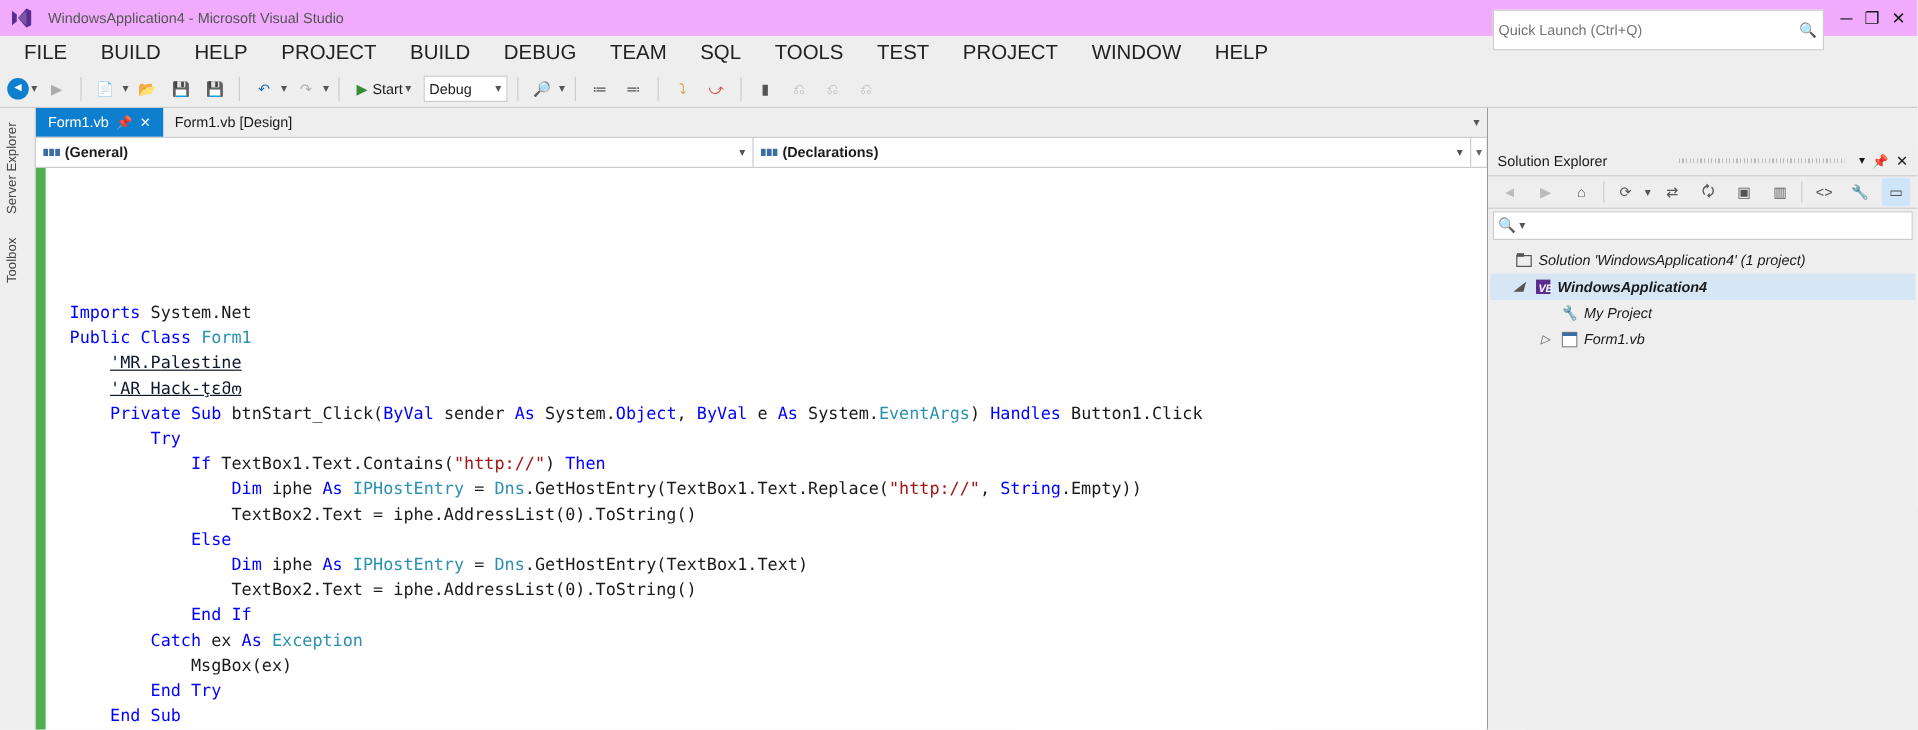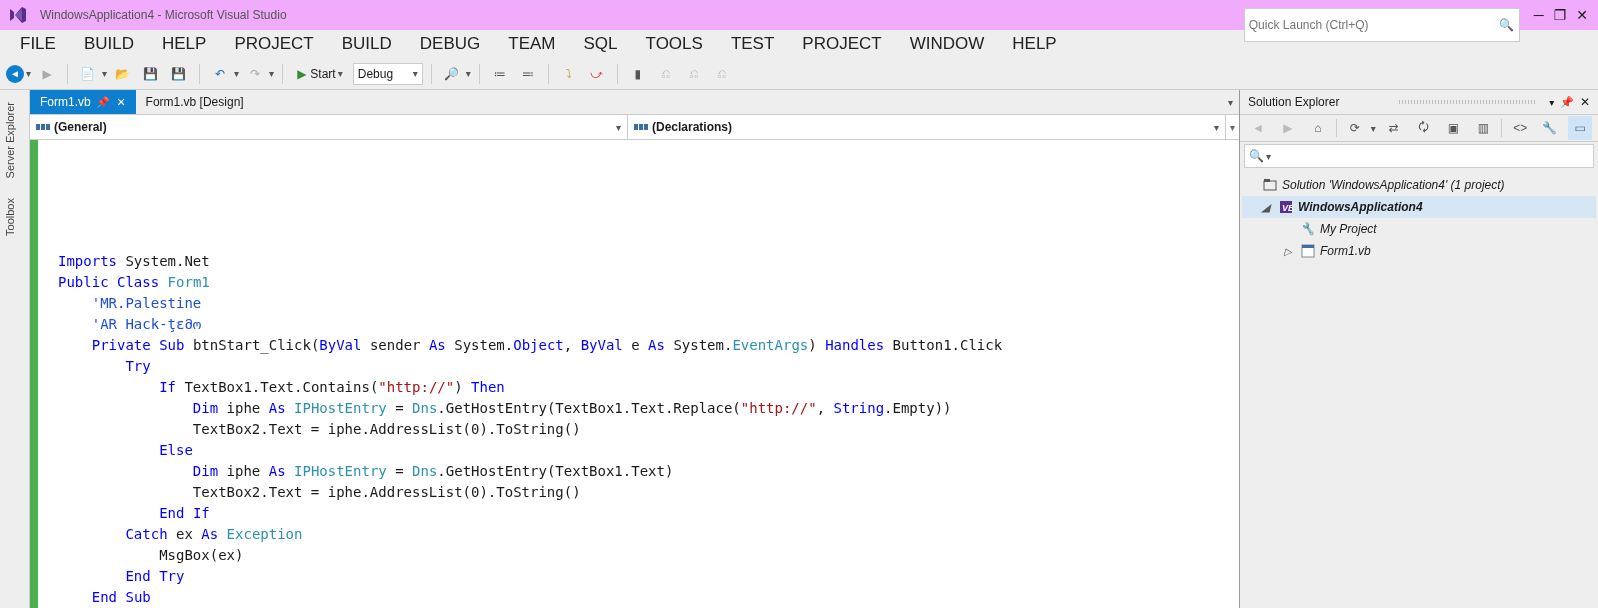--- a/index.html
+++ b/index.html
@@ -33,23 +33,23 @@
   .navbar { height: 26px; display: flex; border-top: 1px solid #ccc; border-bottom: 1px solid #ccc; }
   .navdrop { flex: 1; display: flex; align-items: center; padding: 0 6px; font-size: 12px; position: relative; border-right: 1px solid #ccc; }
   .navdrop::after { content: "▾"; position: absolute; right: 6px; color: #555; font-size: 10px; }
   .navdrop .icn { width: 14px; height: 10px; margin-right: 4px; display: inline-flex; align-items: center; }
   .code { flex: 1; overflow: auto; background: #fff; position: relative; font-family: Consolas, monospace; font-size: 14px; line-height: 21px; white-space: pre; padding: 6px 0 6px 6px; }
   .code .gutter { position: absolute; left: 0; top: 0; bottom: 0; width: 8px; background: #4caf50; }
   .code .content-lines { margin-left: 22px; }
   .kw { color: #0000ff; }
   .type { color: #2b91af; }
   .str { color: #a31515; }
-  .cmt { color: #1d4ed8; }
+  .cmt { color: #0f172a; text-decoration: underline; }
   .solpanel { display: flex; flex-direction: column; background: #eee; }
-  .paneltitle { height: 24px; display: flex; align-items: center; padding: 0 8px; font-size: 12px; background: #eee; gap: 6px; }
+  .paneltitle { height: 24px; display: flex; align-items: center; padding: 0 8px; font-size: 12px; background: #eee; gap: 6px; margin-top: 32px; }
   .paneltitle .t { flex: 1; }
   .paneltitle .dots { flex: 1; height: 4px; background: repeating-linear-gradient(90deg,#bbb 0 1px,transparent 1px 3px); margin: 0 6px; }
   .soltoolbar { height: 28px; display: flex; align-items: center; padding: 0 6px; gap: 6px; border-top: 1px solid #ccc; border-bottom: 1px solid #ccc; background: #eee; }
   .solsearch { height: 24px; background: #fff; border: 1px solid #ccc; display: flex; align-items: center; padding: 0 4px; margin: 2px 4px; }
   .solsearch input { flex: 1; border: none; outline: none; font-size: 12px; color: #888; }
   .tree { padding: 4px 2px; font-size: 12px; font-style: italic; }
   .treeitem { display: flex; align-items: center; height: 22px; padding-left: 4px; gap: 4px; }
   .treeitem.sel { background: #d6e6f5; font-weight: bold; }
   .treeitem .arrow { width: 12px; color: #555; font-size: 10px; display: inline-block; }
   .treeitem .ticon { width: 16px; height: 16px; display: inline-flex; align-items: center; justify-content: center; }

